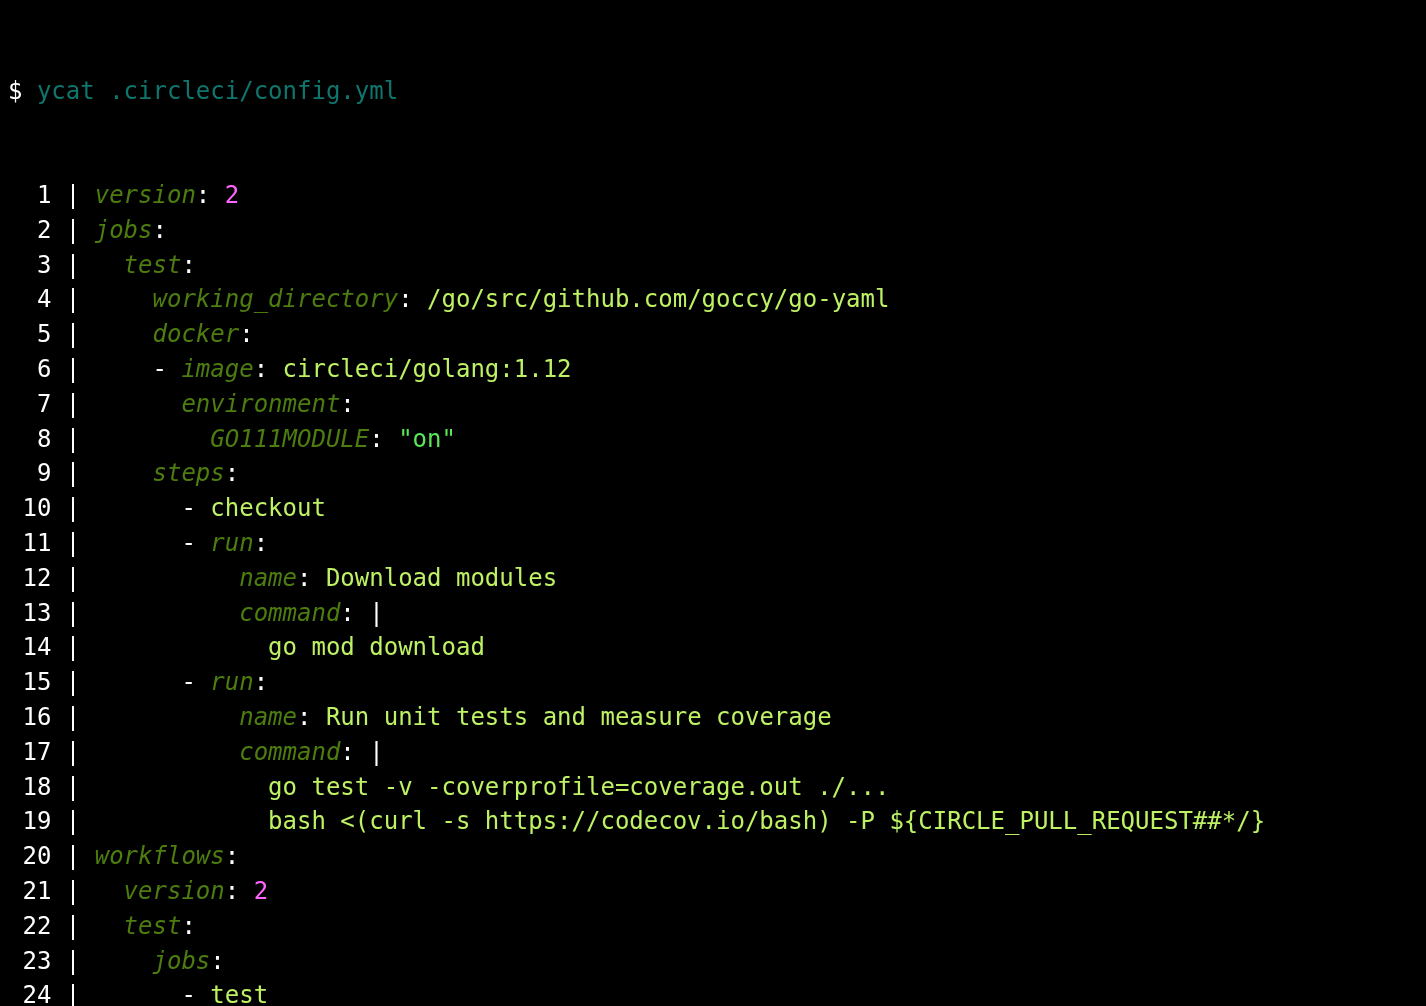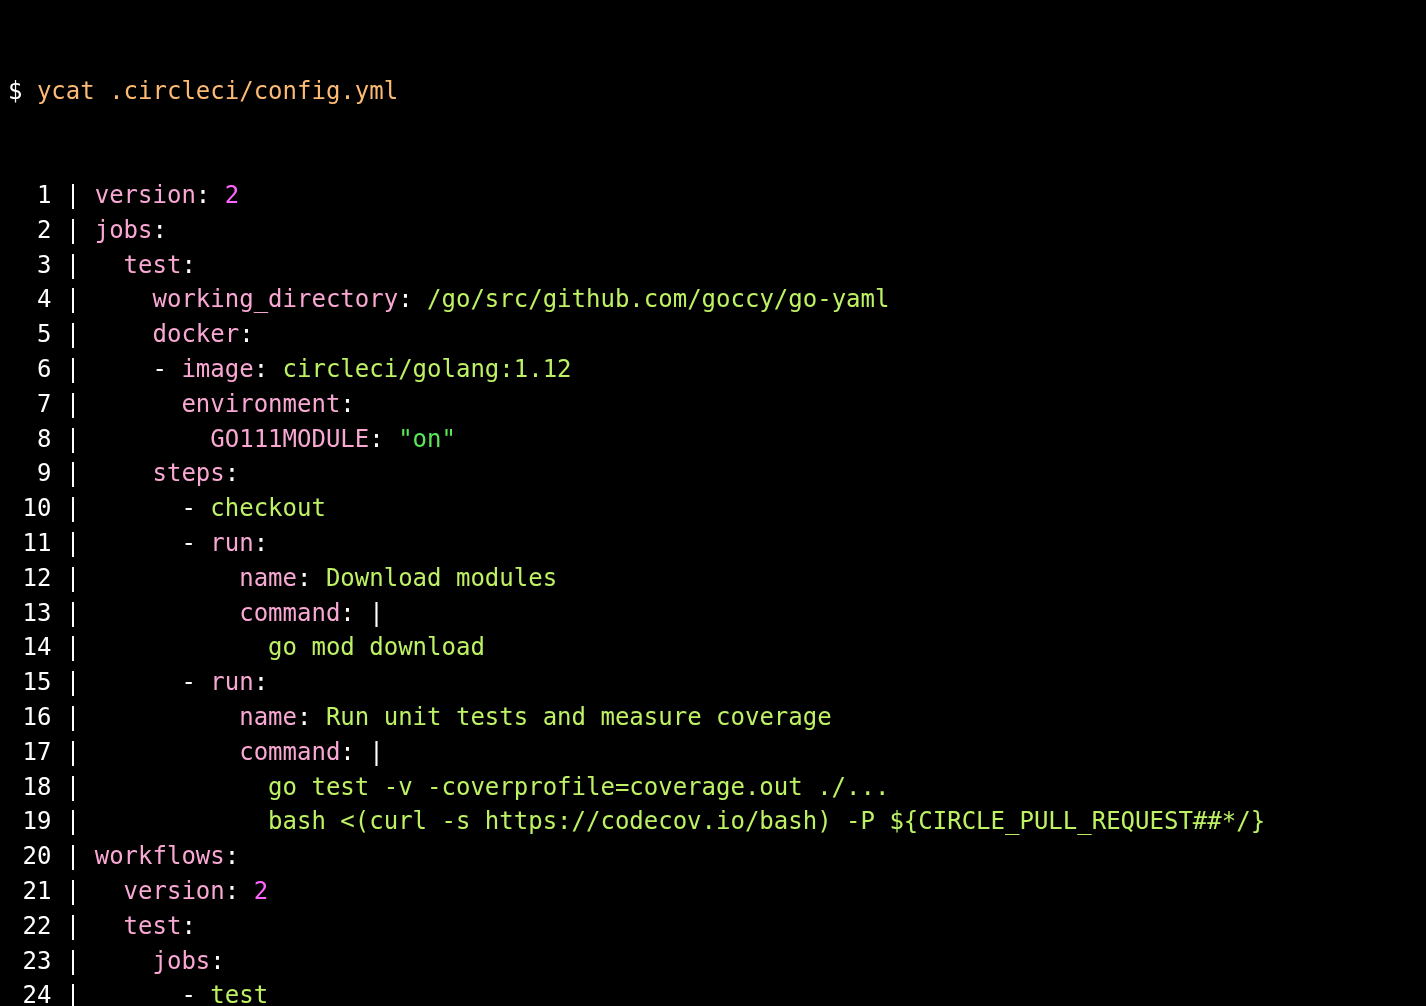--- a/index.html
+++ b/index.html
@@ -12,24 +12,24 @@
     line-height: 1.45;
     width: 1426px;
     height: 1006px;
     overflow: hidden;
   }
   .terminal {
     padding: 4px 8px 0 8px;
     white-space: pre;
   }
   .prompt { color: #ffffff; }
-  .cmd    { color: #fdba74; }
+  .cmd    { color: #0f766e; }
   .lineno { color: #ffffff; display: inline-block; width: 3ch; text-align: right; }
   .bar    { color: #ffffff; }
-  .key    { color: #f9a8d4; } 
+  .key    { color: #4d7c0f; font-style: italic; } 
   .val    { color: #bef264; } 
   .str    { color: #58e858; } 
   .num    { color: #ff66ff; } 
   .dash   { color: #ffffff; }
   .plain  { color: #ffffff; }
   .pipe   { color: #ffffff; }
   .row { display: block; }
 </style>
 </head>
 <body>

